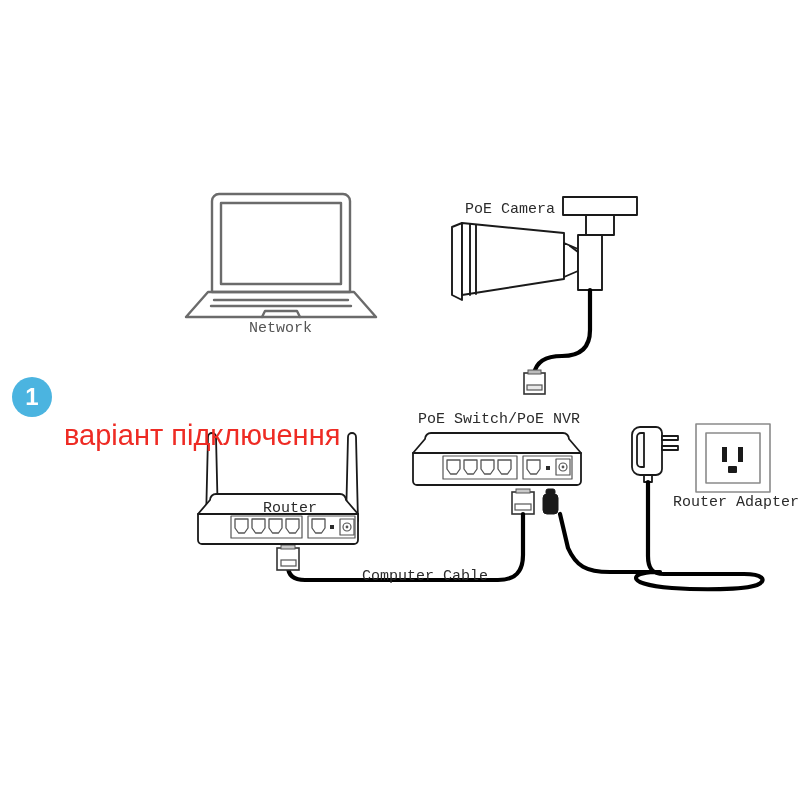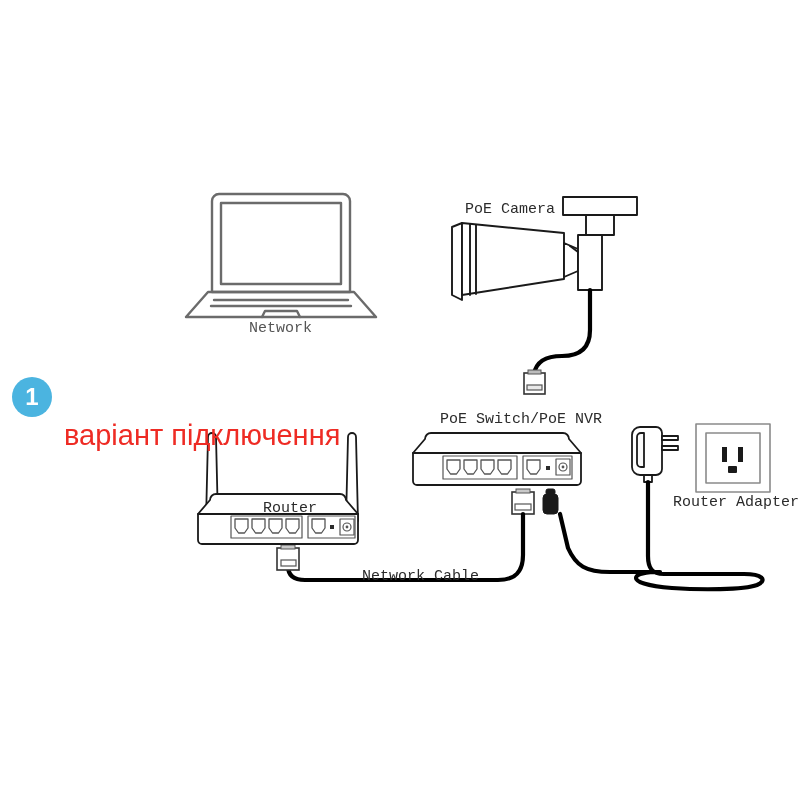--- a/index.html
+++ b/index.html
@@ -204,24 +204,24 @@
     </g>
 
     <path d="M648 482 L648 556 C648 568 652 574 664 574 L744 574 C762 574 768 580 757 585 C744 590 700 590 672 588 C648 586 636 582 636 578 C636 574 646 572 660 572 L610 572 C586 572 576 566 568 548 L560 514" fill="none" stroke="#000000" stroke-width="4.2" stroke-linecap="round" stroke-linejoin="round"></path>
 
   </svg>
 
   <div class="label label-computer" style="left:249px; top:320px;">Network</div>
 
   <div class="label label-device" style="left:465px; top:201px;">PoE Camera</div>
 
-  <div class="label label-device" style="left:440px; top:411px;text-align:right;">PoE Switch/PoE NVR</div>
+  <div class="label label-device" style="left:418px; top:411px;text-align:right;">PoE Switch/PoE NVR</div>
 
   <div class="label label-device" style="left:263px; top:468px;margin-top:32px;">Router</div>
 
   <div class="label label-device" style="left:673px; top:494px;">Router Adapter</div>
 
-  <div class="label label-device" style="left:362px; top:568px;">Network Cable</div>
+  <div class="label label-device" style="left:362px; top:568px;">Computer Cable</div>
 
   <div id="step-badge">1</div>
   <div id="step-title">варіант підключення</div>
 
 </div>
 
 </body></html>

